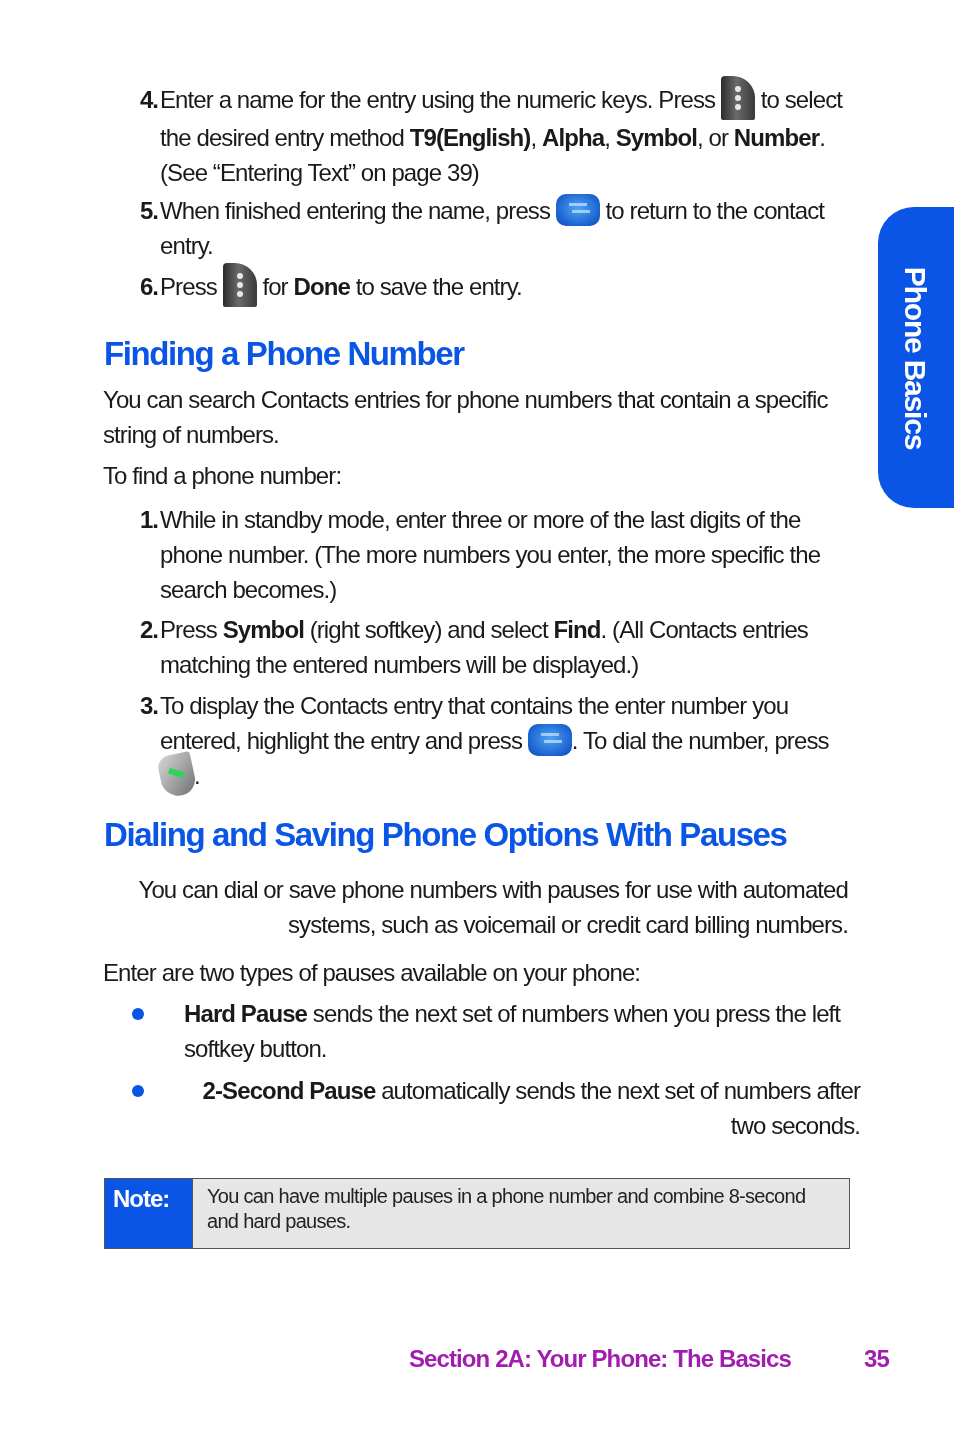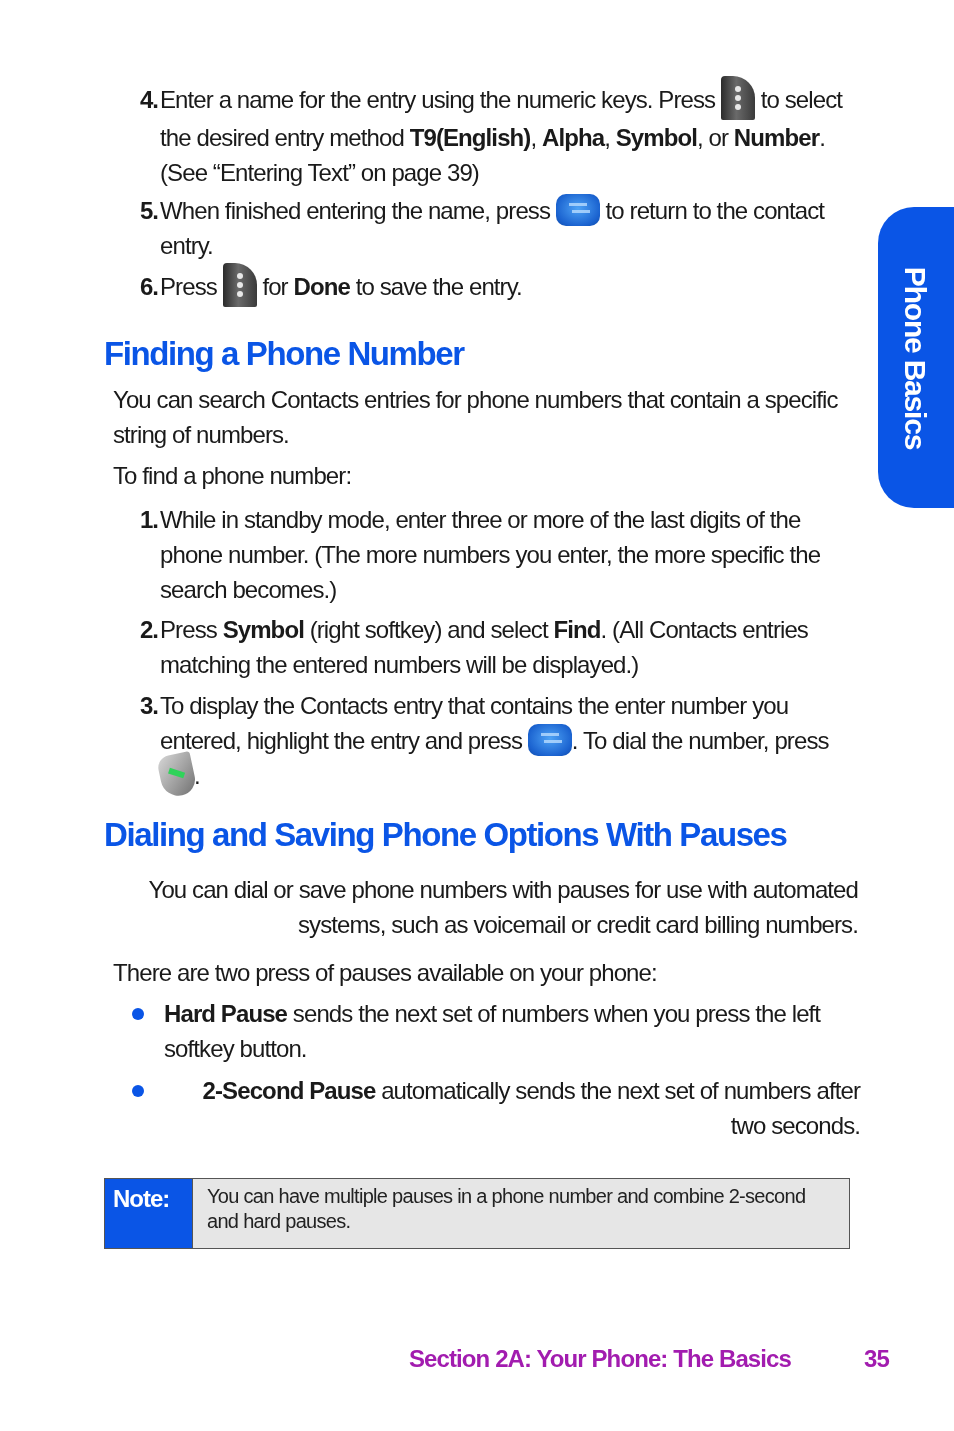--- a/index.html
+++ b/index.html
@@ -8,24 +8,24 @@
       font-family: "Liberation Sans", sans-serif; color: #1a1a1a;
     }
     .text { font-size: 24px; letter-spacing: -0.9px; line-height: 35px; }
     .step { position: absolute; left: 140px; width: 720px; }
     .step .num { position: absolute; left: 0; top: 0; font-weight: bold; font-size: 24px; letter-spacing: -1px; }
     .step .body { margin-left: 20px; }
     b { font-weight: bold; }
     .heading {
       position: absolute; left: 104px; color: #0a55e6; font-weight: bold; font-size: 33px; letter-spacing: -1.4px;
     }
-    .para { position: absolute; left: 113px; width: 745px; }
+    .para { position: absolute; left: 103px; width: 745px; }
     .bullet { position: absolute; left: 130px; width: 730px; }
     .bullet .dot { position: absolute; left: 2px; top: 12px; width: 12px; height: 12px; border-radius: 50%; background: #0a55e6; }
-    .bullet .body { margin-left: 34px; }
+    .bullet .body { margin-left: 54px; }
 
     .icon { display: inline-block; vertical-align: middle; position: relative; }
     .softkey {
       width: 34px; height: 44px; background: linear-gradient(90deg,#2b2b2b,#6a6a6a 45%,#3a3a3a);
       border-radius: 4px 22px 2px 2px; margin-top: -8px;
     }
     .softkey .d { position: absolute; left: 14px; width: 6px; height: 6px; border-radius: 50%; background: #e8e8e8; }
     .menuok {
       width: 44px; height: 32px; border-radius: 10px;
       background: radial-gradient(ellipse at 50% 45%, #4ea3f5, #1b63d0 70%, #0f4aa8);
@@ -92,34 +92,34 @@
   <div class="body"><span>Press </span><b>Symbol</b><span> (right softkey) and select </span><b>Find</b><span>. (All Contacts entries matching the entered numbers will be displayed.)</span></div>
 </div>
 
 <div class="step text" style="top:688px;">
   <span class="num">3.</span>
   <div class="body"><span>To display the Contacts entry that contains the enter number you entered, highlight the entry and press </span><span class="icon menuok"></span><span>. To dial the number, press </span><span class="icon talk"></span><span>.</span></div>
 </div>
 
 <div class="heading" style="top:816px;">Dialing and Saving Phone Options With Pauses</div>
 <div class="para text" style="top:872px;text-align:right;">You can dial or save phone numbers with pauses for use with automated systems, such as voicemail or credit card billing numbers.</div>
-<div class="para text" style="top:955px;">There are two press of pauses available on your phone:</div>
+<div class="para text" style="top:955px;">Enter are two types of pauses available on your phone:</div>
 
 <div class="bullet text" style="top:996px;">
   <span class="dot"></span>
   <div class="body"><b>Hard Pause</b><span> sends the next set of numbers when you press the left softkey button.</span></div>
 </div>
 <div class="bullet text" style="top:1073px;text-align:right;">
   <span class="dot"></span>
   <div class="body"><b>2-Second Pause</b><span> automatically sends the next set of numbers after two seconds.</span></div>
 </div>
 
 <div class="note">
   <div class="label">Note:</div>
-  <div class="msg">You can have multiple pauses in a phone number and combine 2-second and hard pauses.</div>
+  <div class="msg">You can have multiple pauses in a phone number and combine 8-second and hard pauses.</div>
 </div>
 
 <div class="side-tab">
   <span>Phone Basics</span>
 </div>
 
 <div class="footer" style="left:409px;">Section 2A: Your Phone: The Basics</div>
 <div class="footer" style="left:864px;">35</div>
 
 </body></html>

